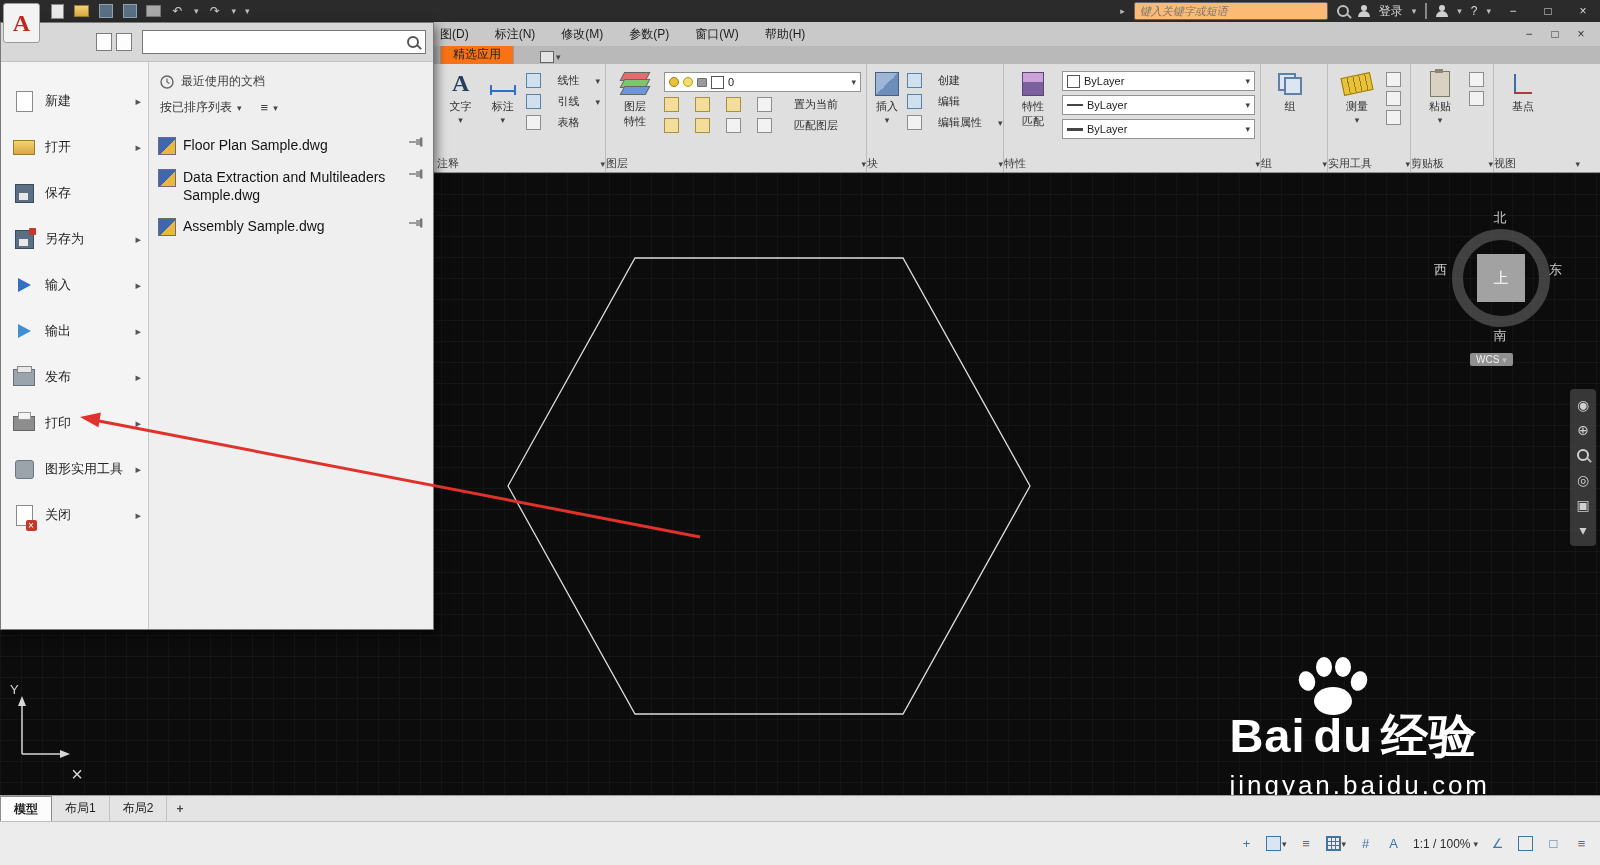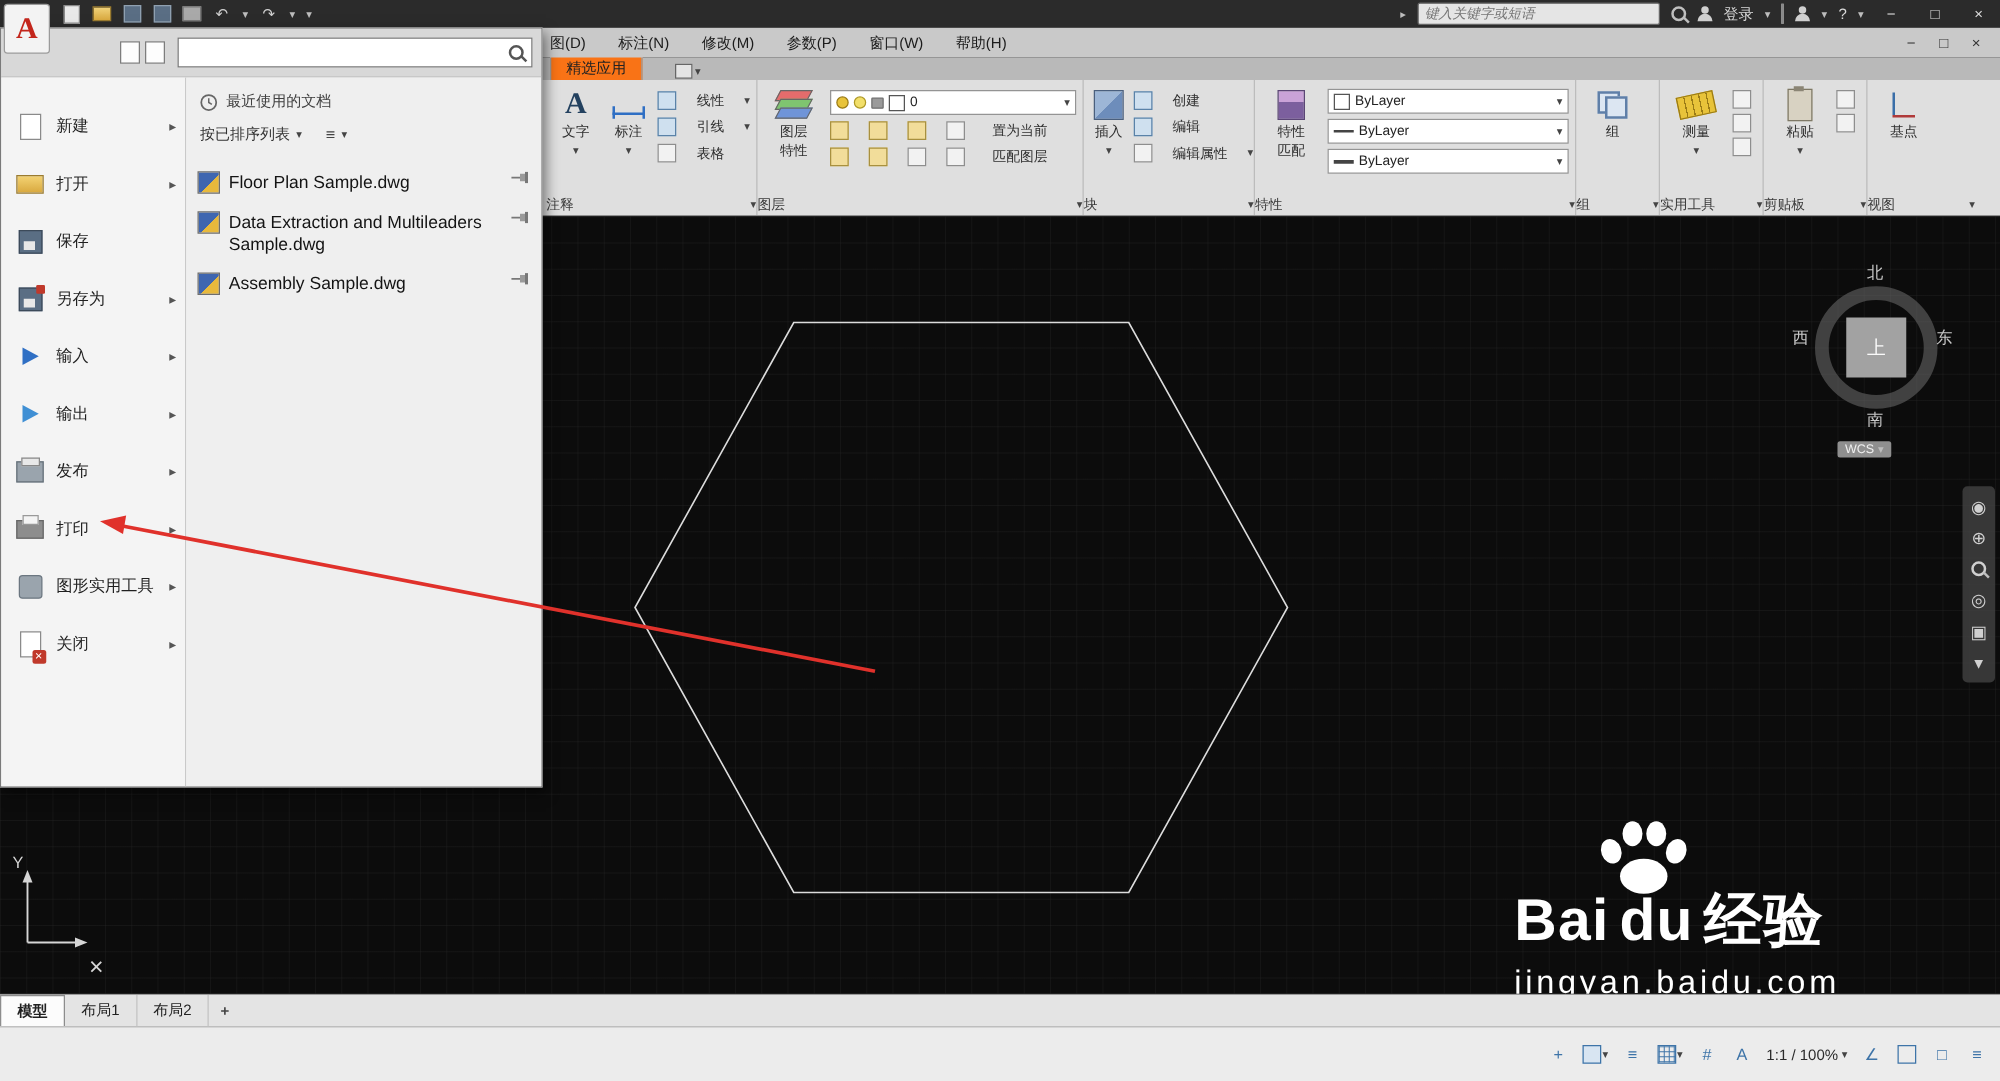--- a/index.html
+++ b/index.html
@@ -13,21 +13,21 @@
             font-size:12px;position:relative;flex:0 0 22px;z-index:20;}
   .qat{display:flex;gap:9px;padding-left:50px;align-items:center;}
   .qat .qi{width:15px;height:14px;display:flex;align-items:center;justify-content:center;color:#cfcfcf;font-size:12px;}
   .qi-page{width:11px;height:13px;background:#e9e9e9;border:1px solid #8a8a8a;}
   .qi-folder{width:14px;height:10px;background:linear-gradient(#f0d27a,#d9a93f);border:1px solid #9a7b2f;}
   .qi-disk{width:12px;height:12px;background:#5a6e84;border:1px solid #8fa0b0;}
   .qi-print{width:14px;height:10px;background:#a9a9a9;border:1px solid #777;}
   .title-center{position:absolute;left:430px;right:430px;top:0;height:22px;display:flex;
                 align-items:center;justify-content:center;gap:34px;color:#e4e4e4;}
   .tb-right{margin-left:auto;display:flex;align-items:center;gap:9px;padding-right:4px;height:22px;}
-  .tb-search{width:182px;height:16px;background:#e5e5e5;border:1px solid #666;border-radius:2px;
+  .tb-search{width:182px;height:16px;background:#fdba74;border:1px solid #666;border-radius:2px;
              font-size:11px;font-style:italic;color:#555;padding:0 5px;font-family:inherit;}
   .mag{width:8px;height:8px;border:2px solid #bfbfbf;border-radius:50%;position:relative;display:inline-block;}
   .mag.dark{border-color:#555;}
   .mag::after{content:"";position:absolute;width:6px;height:2px;background:inherit;background:#bfbfbf;
               transform:rotate(45deg);right:-5px;bottom:-2px;}
   .mag.dark::after{background:#555;}
   .person{width:12px;height:12px;position:relative;display:inline-block;}
   .person::before{content:"";position:absolute;left:3px;top:0;width:6px;height:6px;border-radius:50%;background:#cfcfcf;}
   .person::after{content:"";position:absolute;left:0;top:6px;width:12px;height:6px;border-radius:6px 6px 0 0;background:#cfcfcf;}
   .winbtn{width:26px;height:22px;display:flex;align-items:center;justify-content:center;color:#dcdcdc;font-size:12px;}
@@ -109,21 +109,21 @@
   .vc-e{position:absolute;right:0;top:52px;}
   .vc-s{position:absolute;left:0;width:124px;top:118px;text-align:center;}
   .vc-wcs{position:absolute;left:32px;top:144px;background:#8f8f8f;color:#f0f0f0;font-size:10px;
           padding:1px 6px;border-radius:2px;display:flex;gap:3px;align-items:center;}
   .navbar{position:absolute;right:4px;top:216px;width:26px;border-radius:4px;background:rgba(70,70,70,.75);
           display:flex;flex-direction:column;align-items:center;gap:9px;padding:8px 0;}
   .nb-ic{width:16px;height:16px;color:#d0d0d0;font-size:14px;display:flex;align-items:center;justify-content:center;}
   .ucs{position:absolute;left:8px;bottom:28px;color:#d6d6d6;font-size:13px;}
   .crosshair{position:absolute;left:64px;bottom:8px;width:26px;height:26px;color:#d6d6d6;
              font-size:20px;display:flex;align-items:center;justify-content:center;}
-  .watermark{position:absolute;right:128px;bottom:-6px;color:#fff;text-align:left;}
+  .watermark{position:absolute;right:110px;bottom:-6px;color:#fff;text-align:left;}
   .wm-line1{font-size:47px;font-weight:bold;letter-spacing:1px;display:flex;align-items:baseline;gap:8px;position:relative;}
   .wm-line2{font-size:26px;letter-spacing:3px;margin-top:2px;}
   .wm-paw{position:absolute;right:118px;top:-50px;}
 
   
   .tabrow{height:25px;flex:0 0 25px;background:#e4e4e4;border-top:1px solid #9a9a9a;display:flex;
           align-items:stretch;font-size:12px;color:#222;}
   .tab{display:flex;align-items:center;padding:0 13px;border-right:1px solid #c2c2c2;}
   .tab.active{background:#fcfcfc;font-weight:bold;border:1px solid #8d8d8d;border-bottom:none;}
   .tab-add{display:flex;align-items:center;padding:0 9px;font-weight:bold;color:#444;}

